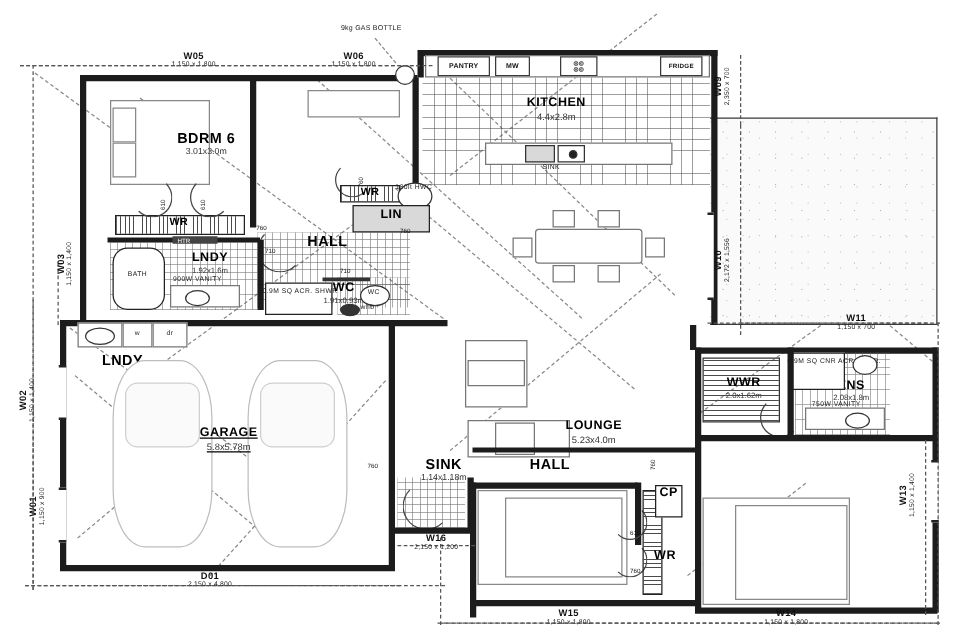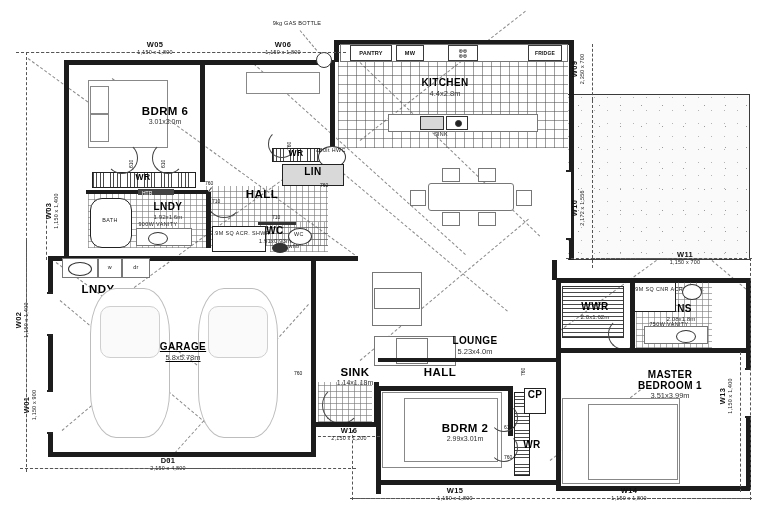--- a/index.html
+++ b/index.html
@@ -284,24 +284,20 @@
     <span class="nm">HALL</span>
   </div>
   <div class="wall wallH" style="left:378px;top:358px;width:180px;height:4px;"></div>
 
   <div class="wall wallH" style="left:376px;top:386px;width:134px;"></div>
   <div class="wall wallV" style="left:376px;top:386px;height:108px;"></div>
   <div class="wall wallH" style="left:376px;top:480px;width:180px;"></div>
   <div class="wall wallV" style="left:508px;top:386px;height:50px;"></div>
   <div class="bed" style="left:382px;top:392px;width:118px;height:74px;"></div>
   <div class="bed" style="left:404px;top:398px;width:92px;height:62px;"></div>
-  <div class="lbl r-lg" style="left:420px;top:422px;width:90px;">
-    <span class="nm">BDRM 2</span>
-    <span class="dim">2.99x3.01m</span>
-  </div>
   <div class="swingA" style="left:490px;top:404px;width:26px;height:26px;"></div>
   <div class="swingA" style="left:490px;top:434px;width:26px;height:26px;"></div>
   <div class="num" style="left:504px;top:424px;"><span>610</span></div>
   <div class="num" style="left:504px;top:454px;"><span>760</span></div>
   <div class="abs shelf" style="left:514px;top:392px;width:16px;height:84px;border:1.4px solid #222;
        background-image:repeating-linear-gradient(0deg,#4a4a4a 0 .7px,transparent .7px 3.4px);"></div>
   <div class="lbl r-md" style="left:512px;top:440px;width:40px;">
     <span class="nm">WR</span>
   </div>
 
@@ -339,25 +335,20 @@
   </div>
   <div class="wall wallV" style="left:630px;top:278px;height:70px;"></div>
   <div class="wall wallH" style="left:556px;top:348px;width:194px;"></div>
 
   <div class="wall wallV" style="left:746px;top:278px;height:212px;"></div>
   <div class="wall wallH" style="left:556px;top:486px;width:194px;"></div>
   <div class="wall wallV" style="left:556px;top:360px;height:128px;"></div>
   <div class="opening" style="left:745px;top:368px;width:6px;height:46px;border-top:2px solid #222;border-bottom:2px solid #222;background:#fff;"></div>
   <div class="bed" style="left:562px;top:398px;width:116px;height:84px;"></div>
   <div class="bed" style="left:588px;top:404px;width:88px;height:74px;"></div>
-  <div class="lbl r-xl" style="left:600px;top:370px;width:140px;">
-    <span class="nm">MASTER</span>
-    <span class="nm">BEDROOM 1</span>
-    <span class="dim">3.51x3.99m</span>
-  </div>
 
   <div class="wall wallV" style="left:552px;top:260px;height:20px;"></div>
   <div class="abs" style="left:566px;top:170px;width:5px;height:70px;background:#fff;border-top:2px solid #222;border-bottom:2px solid #222;"></div>
 
   <div class="dimline" style="left:16px;top:52px;width:320px;"></div>
   <div class="dimtxt" style="left:120px;top:40px;width:70px;">
     <span class="code">W05</span>
     <span class="val">1,150 x 1,800</span>
   </div>
   <div class="dimtxt" style="left:248px;top:40px;width:70px;">

